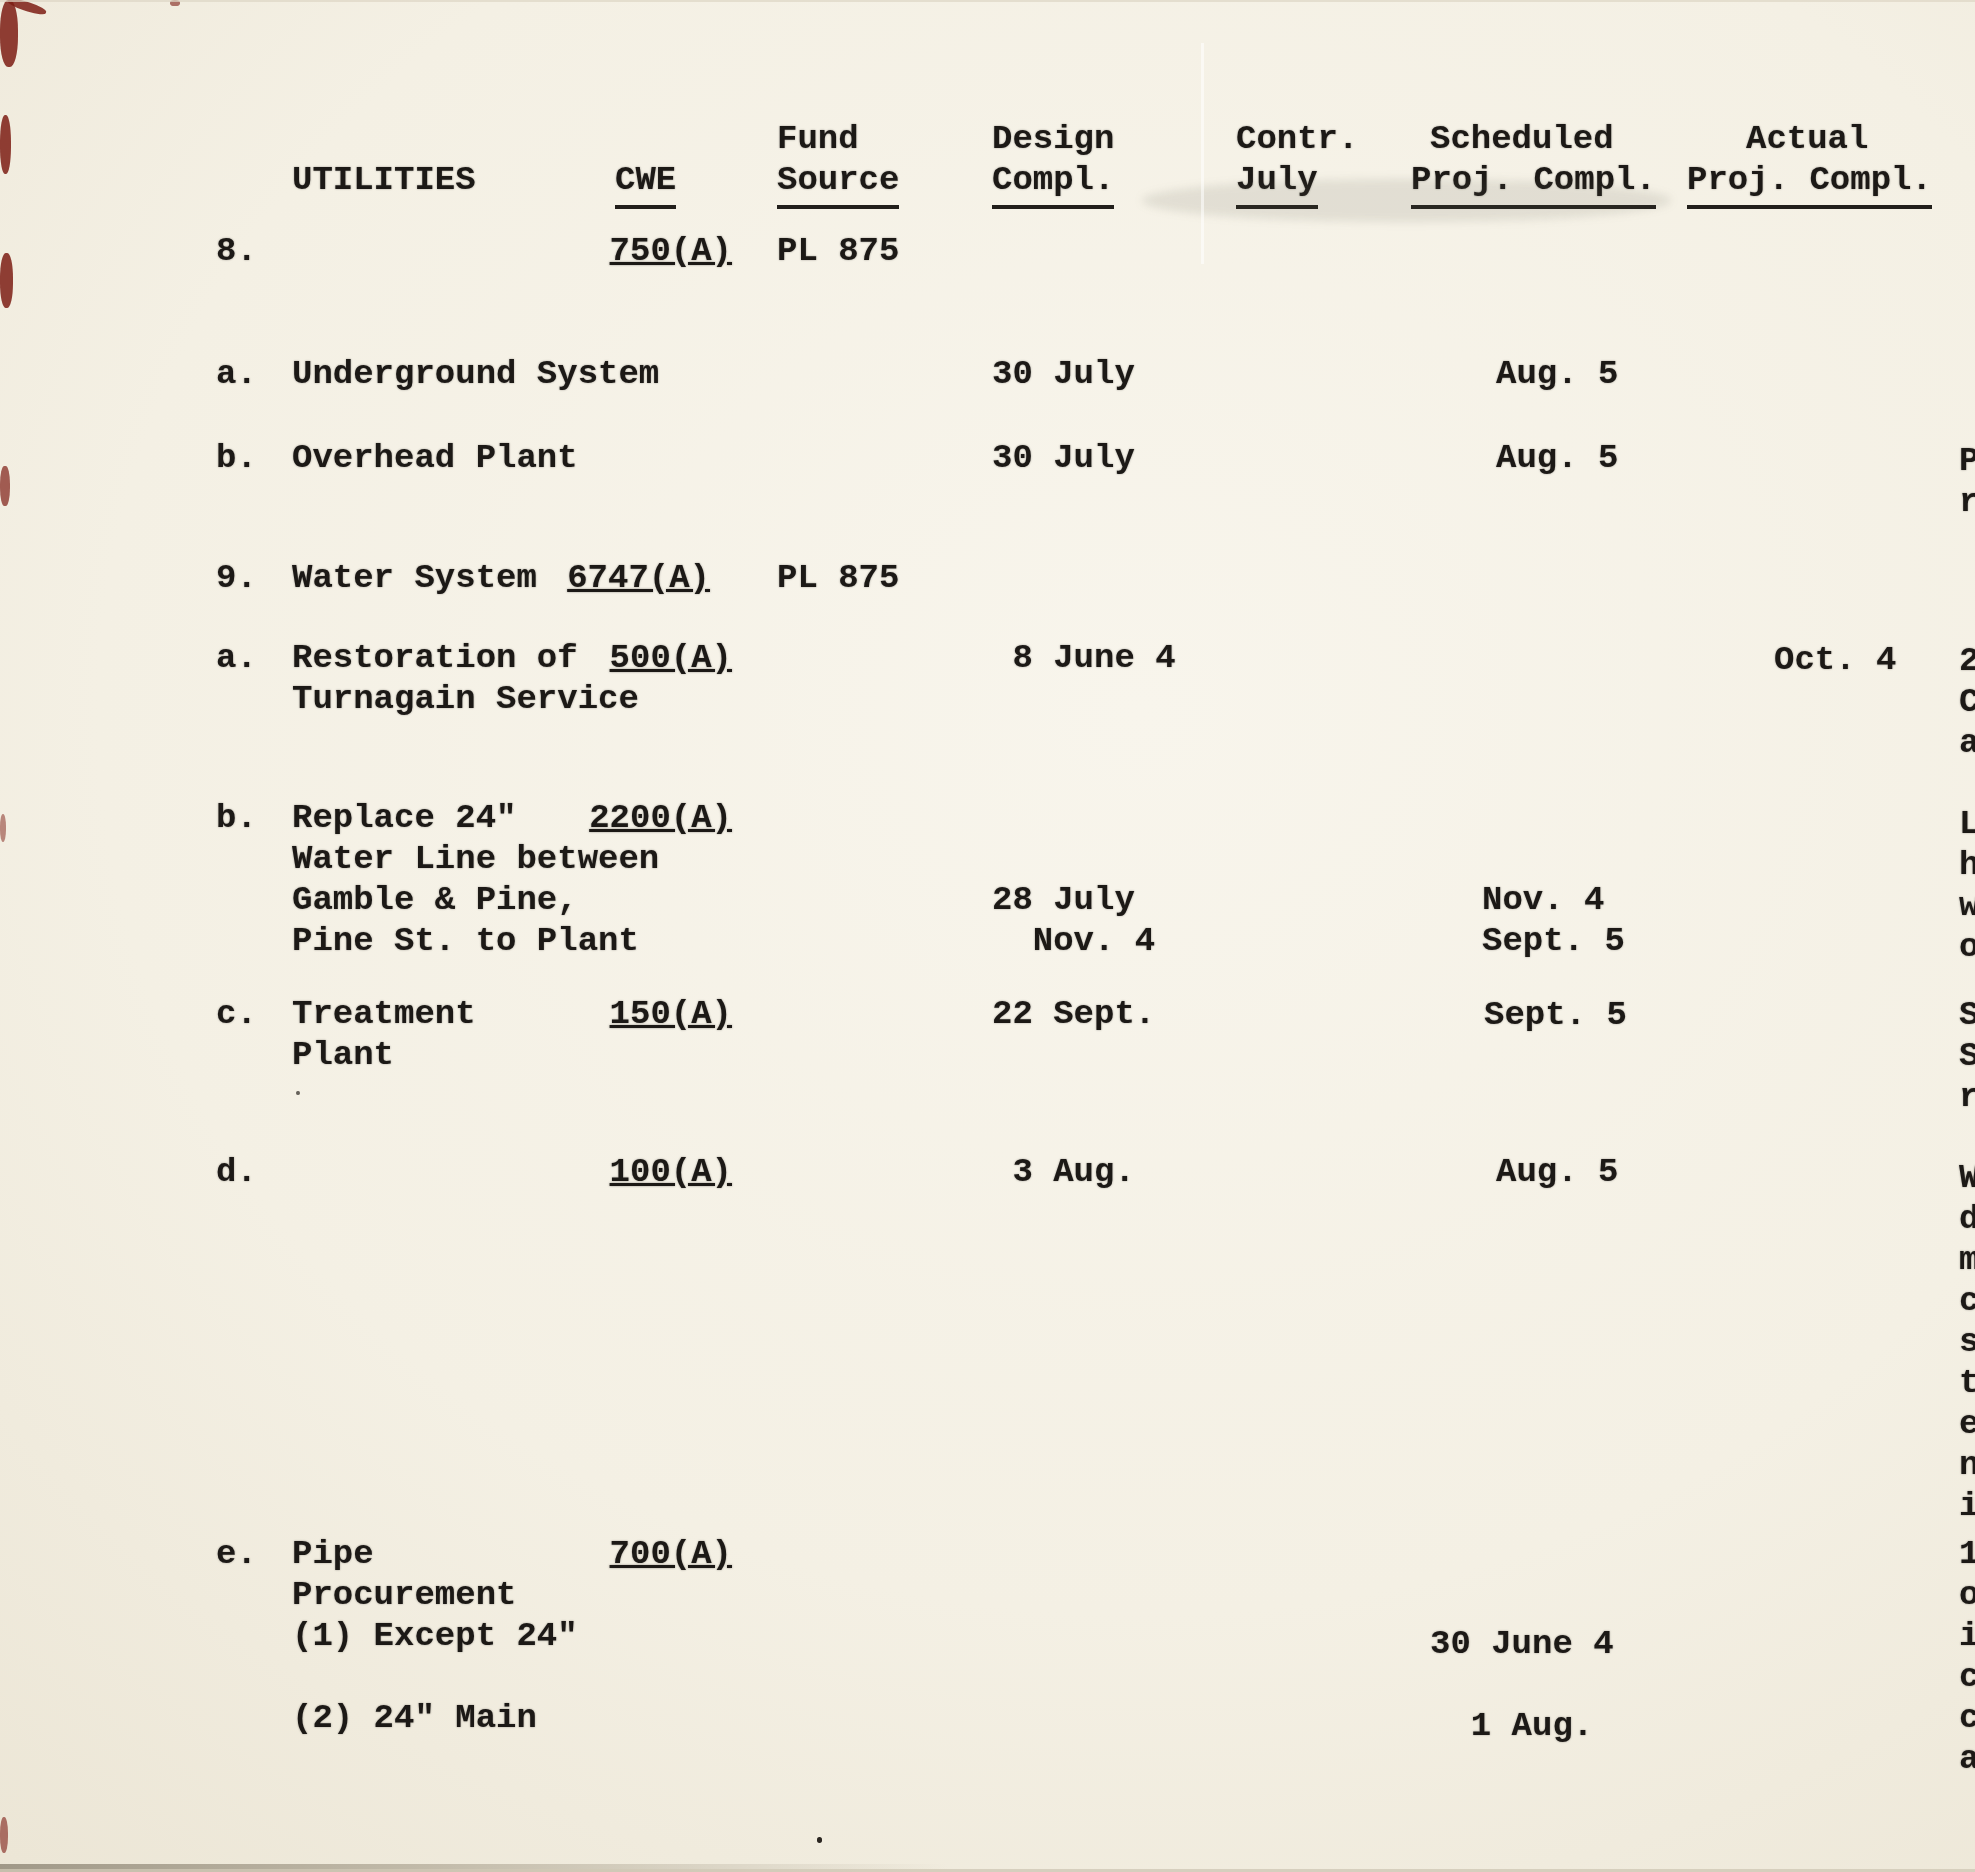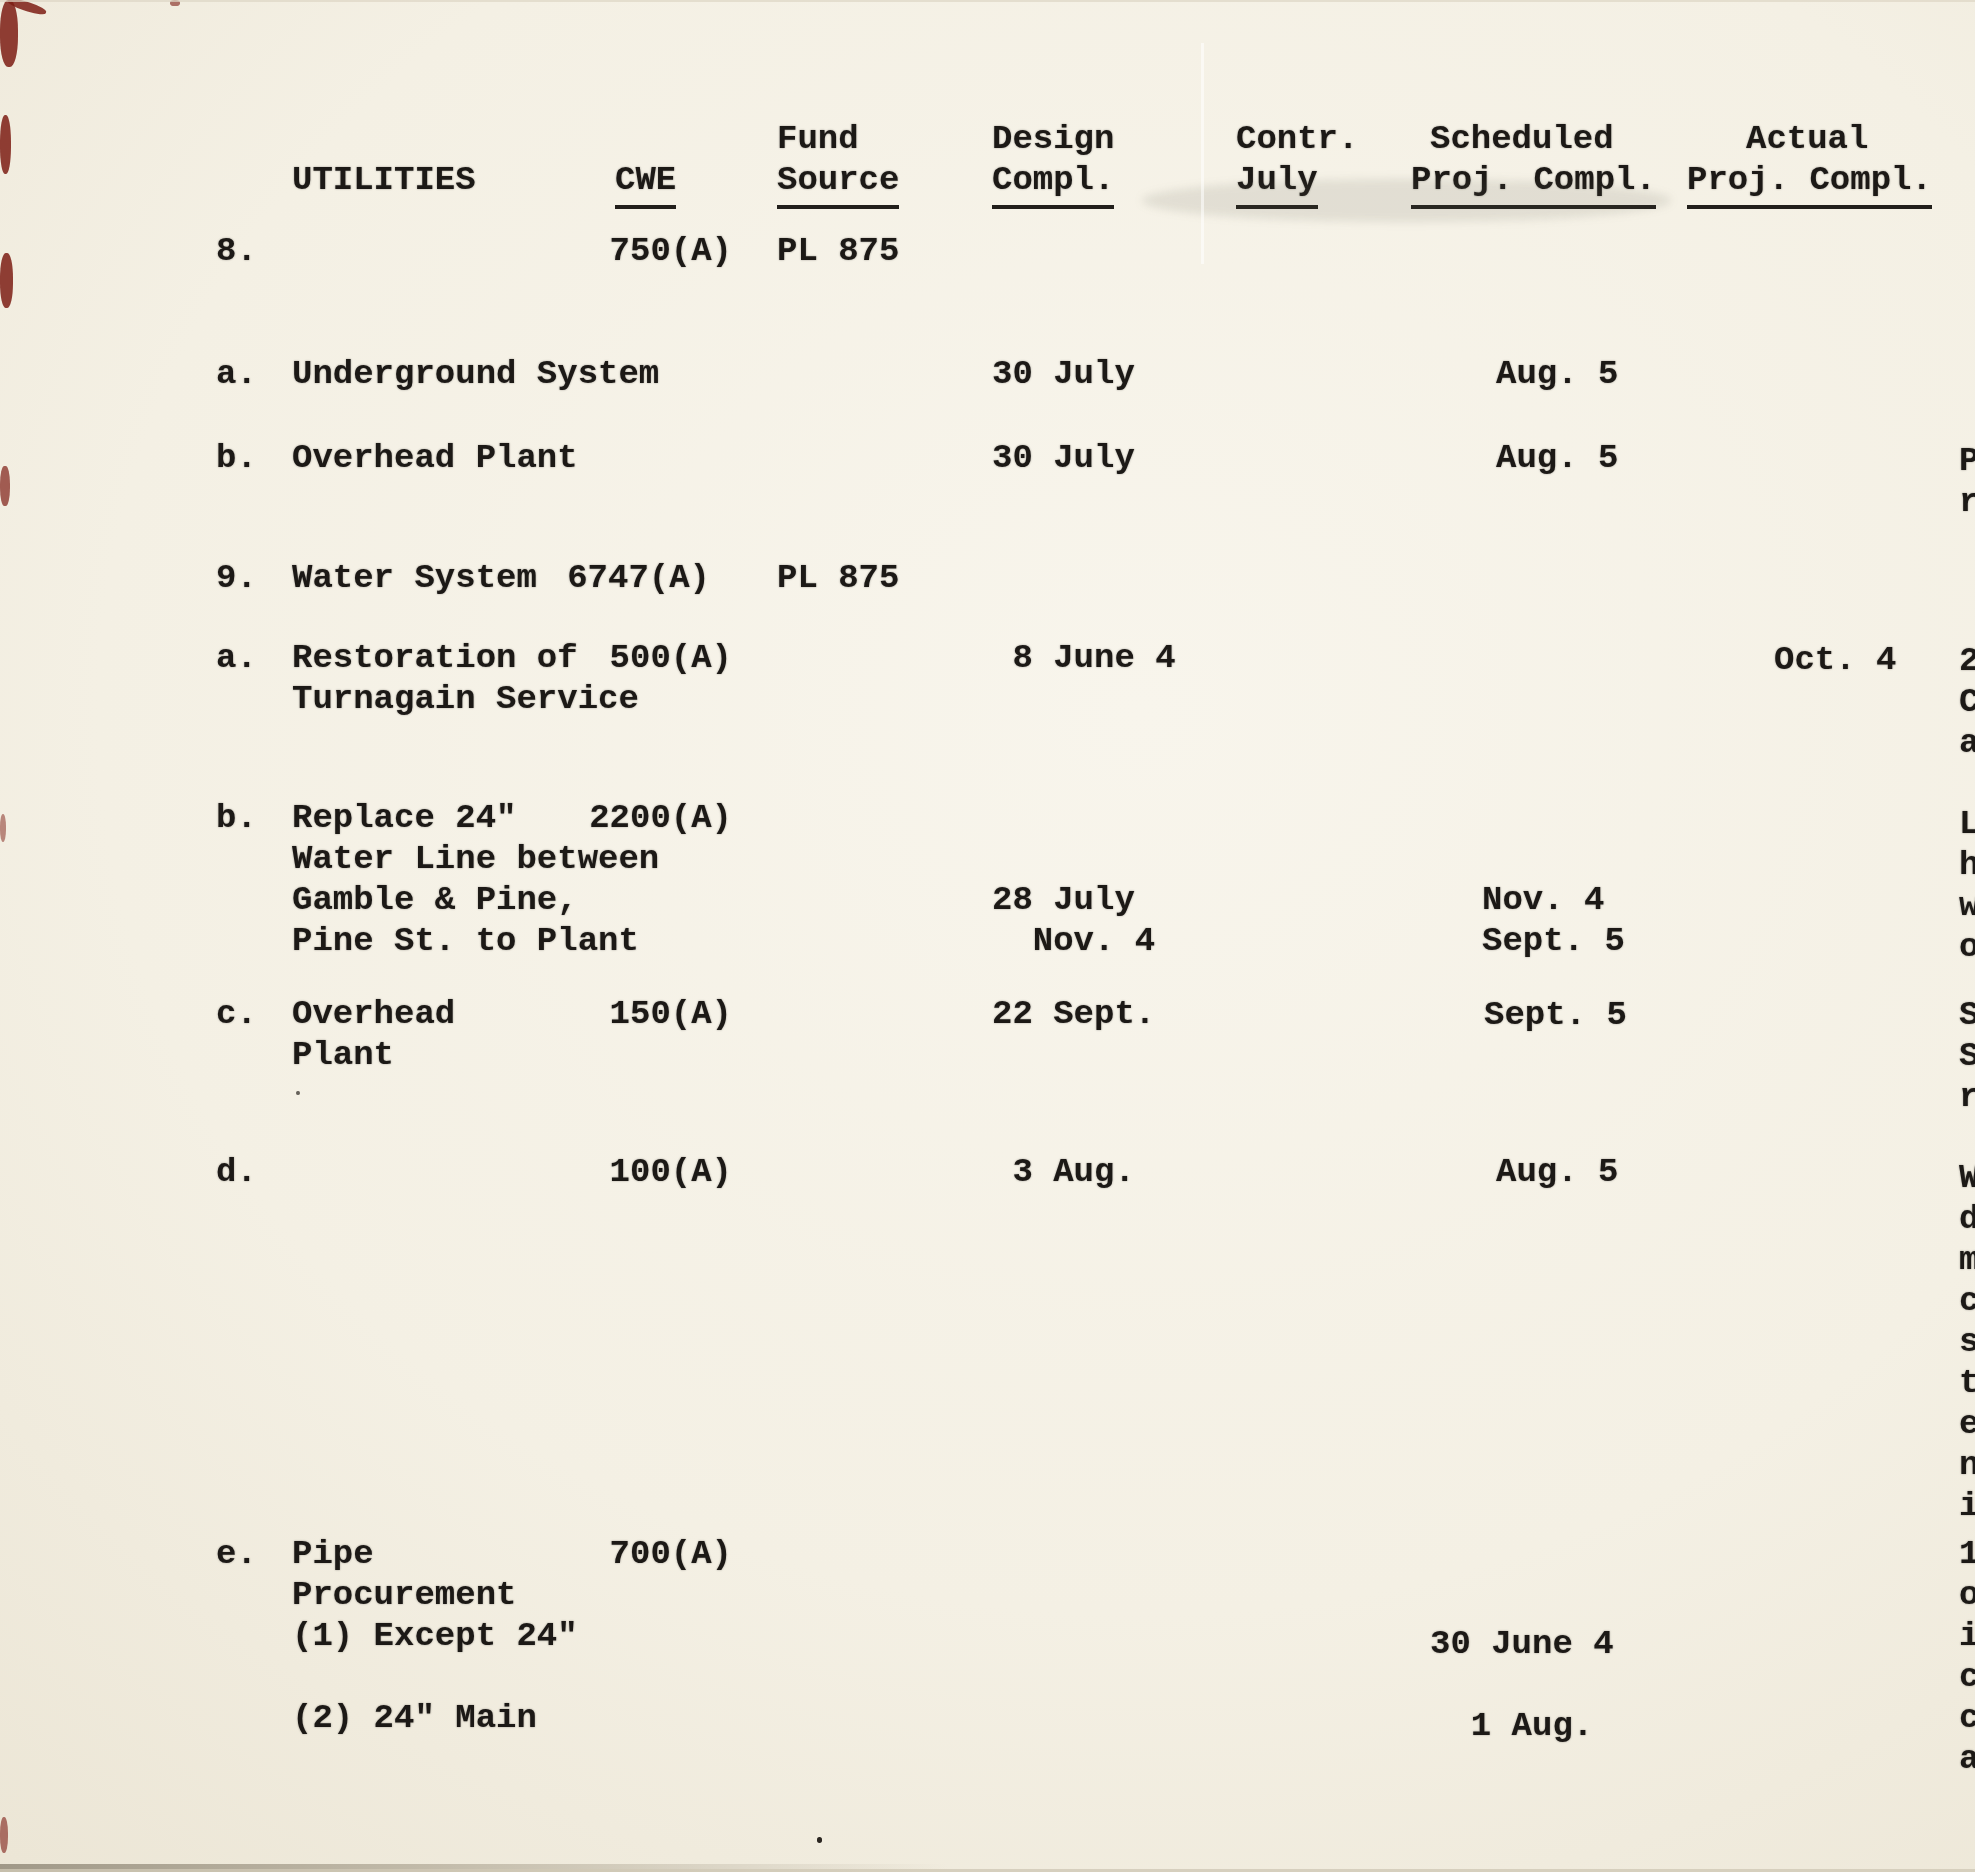--- a/index.html
+++ b/index.html
@@ -11,21 +11,21 @@
   .page{
     position:relative;width:2479px;height:1872px;overflow:hidden;
     background:radial-gradient(ellipse at 46% 38%, #f8f5ec 0%, #f4f0e4 55%, #ece6d6 92%, #e5decc 100%);
   }
   .cell{
     position:absolute;
     font-size:34px;line-height:41px;font-weight:700;
     white-space:pre;color:#1c1916;
     text-shadow:0 0 2px rgba(28,25,22,.42);
   }
-  .cwe{width:237px;text-align:right;}
+  .cwe{width:237px;text-align:right;text-decoration:underline;}
   .u{border-bottom:4.3px solid #221f1b;padding-bottom:4px;}
   
   .mark{position:absolute;background:#7d1d14;opacity:.85;border-radius:45%;}
   .streak{position:absolute;background:rgba(95,90,78,.13);filter:blur(4px);border-radius:50%;}
   .crease{position:absolute;background:rgba(255,255,255,.55);}
   .dot{position:absolute;background:#2a2520;border-radius:50%;}
   .edge-bottom{position:absolute;left:0;bottom:0;width:948px;height:8px;
     background:linear-gradient(to right,#877f6e 0%,#b3ab99 45%,rgba(227,220,204,0) 100%);opacity:.75;}
   .edge-bottom-line{position:absolute;left:0;bottom:0;width:100%;height:3.2px;background:#cfc8b5;opacity:.8;}
   .edge-top{position:absolute;left:0;top:0;width:100%;height:2.4px;background:#ddd6c4;opacity:.7;}
@@ -89,21 +89,21 @@
   <div class="cell" style="left:992px;top:880px">28 July
   Nov. 4</div>
   <div class="cell" style="left:1482px;top:880px">Nov. 4
 Sept. 5</div>
   <div class="cell" style="left:1959px;top:804px">Line is now operable but
 has many leaks--Contracts
 will require line to be
 operable by Oct.</div>
 
   <div class="cell" style="left:216px;top:994px">c.</div>
-  <div class="cell" style="left:292px;top:994px">Overhead
+  <div class="cell" style="left:292px;top:994px">Treatment
 Plant</div>
   <div class="cell cwe" style="left:495px;top:994px">150(A)</div>
   <div class="cell" style="left:992px;top:994px">22 Sept.</div>
   <div class="cell" style="left:1484px;top:995px">Sept. 5</div>
   <div class="cell" style="left:1959px;top:995px">System currently operable.
 Structural damage
 requires repair.</div>
 
   <div class="cell" style="left:216px;top:1152px">d.</div>
   <div class="cell cwe" style="left:495px;top:1152px">100(A)</div>

